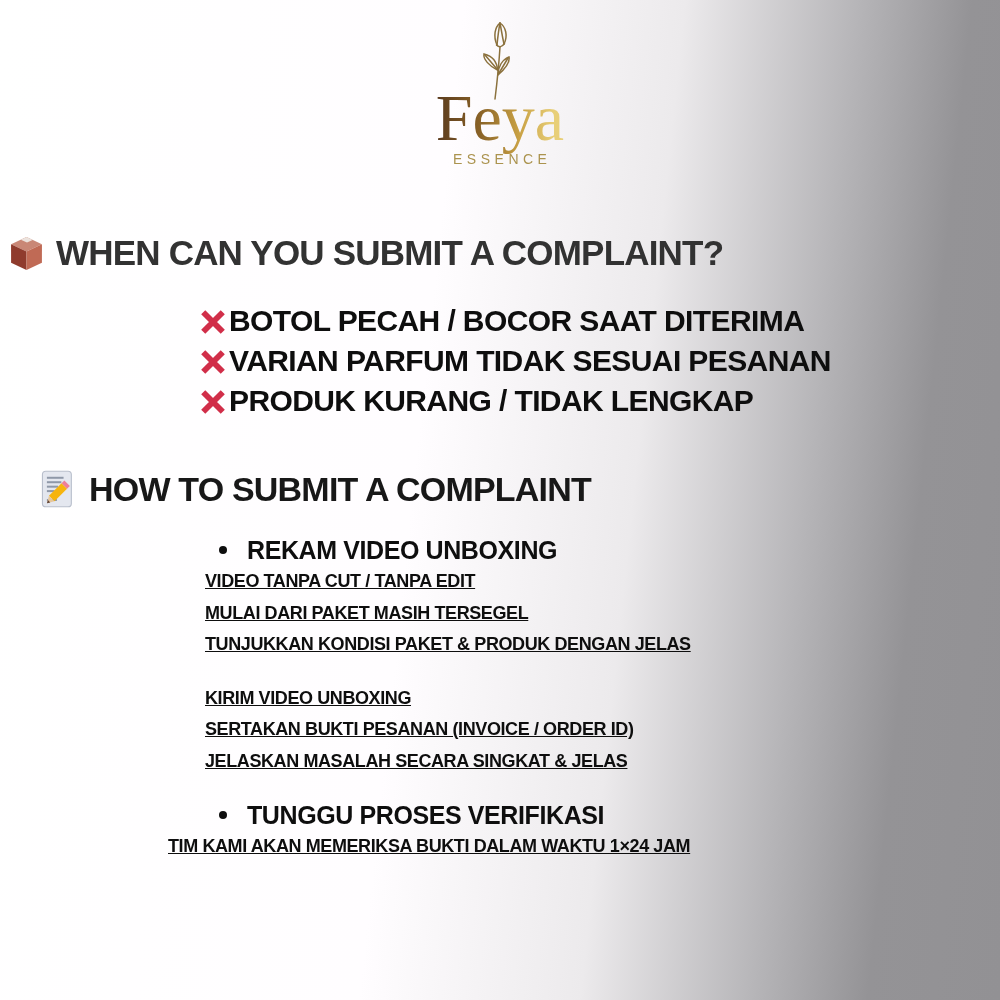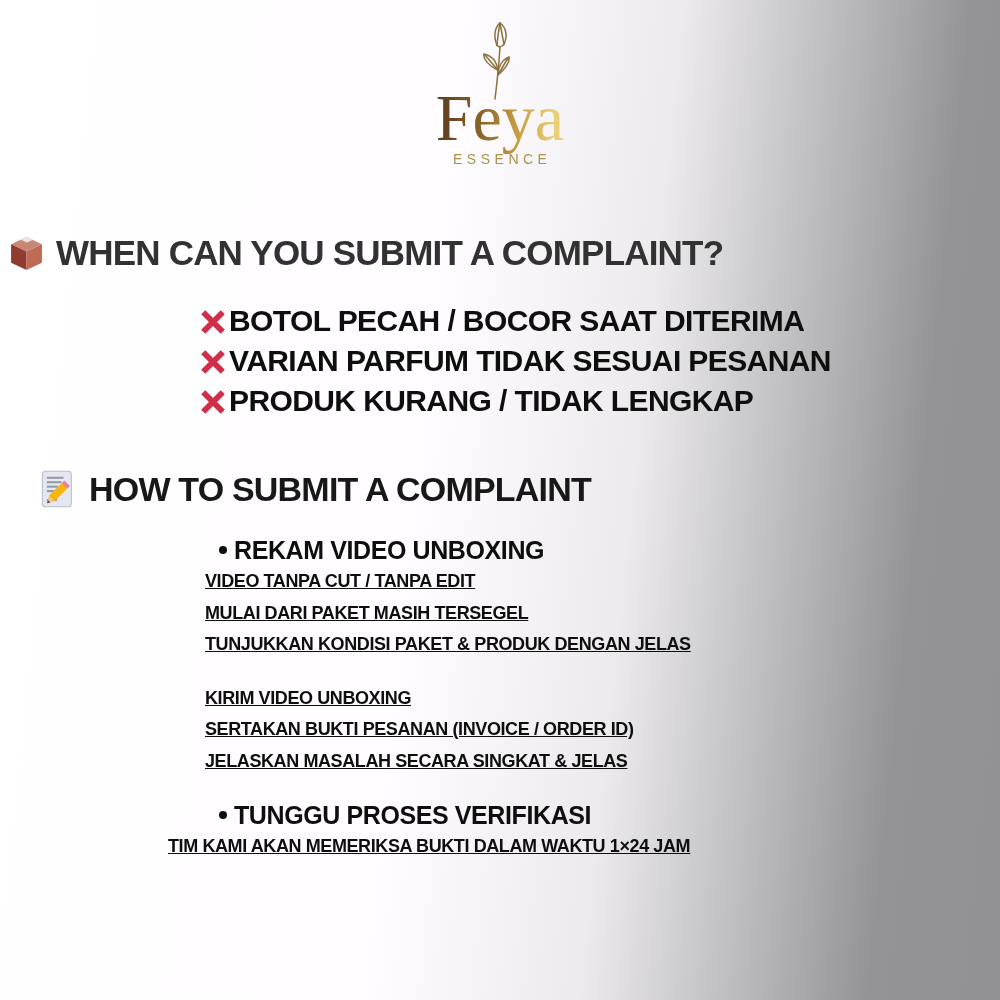--- a/index.html
+++ b/index.html
@@ -30,21 +30,21 @@
   .when-list { position:absolute; top:298px; left:197px; }
   .when-item {
     display:flex; align-items:flex-end; height:40px; 
     font-size:30px; font-weight:700; letter-spacing:-0.6px; color:#0e0e0e;
   }
   
   .steps { position:absolute; top:534px; left:205px; width:720px; color:#0e0e0e; }
   .step { margin-bottom:22px; }
   .step:last-child { margin-top:6px; }
   .lead-row {
-    display:flex; align-items:center; gap:7px; padding-left:14px; height:32px;
+    display:flex; align-items:center; gap:20px; padding-left:14px; height:32px;
     font-size:25px; font-weight:700; letter-spacing:-0.4px;
   }
   .bullet { width:8px; height:8px; border-radius:50%; background:#0e0e0e; flex:0 0 auto; }
   .detail {
     font-size:18px; font-weight:700; letter-spacing:-0.4px; line-height:31.5px;
     white-space:nowrap;
     text-decoration:underline;
   }
   .detail.outdent { margin-left:-37px; }
 </style>

